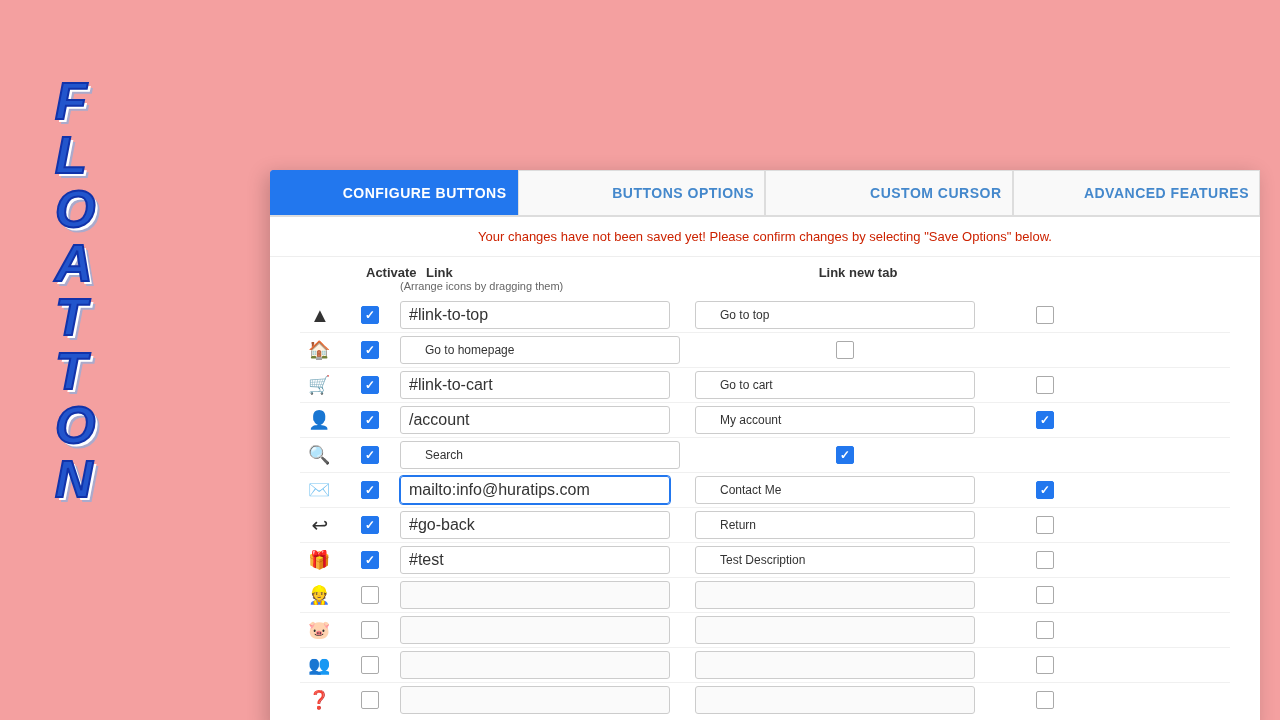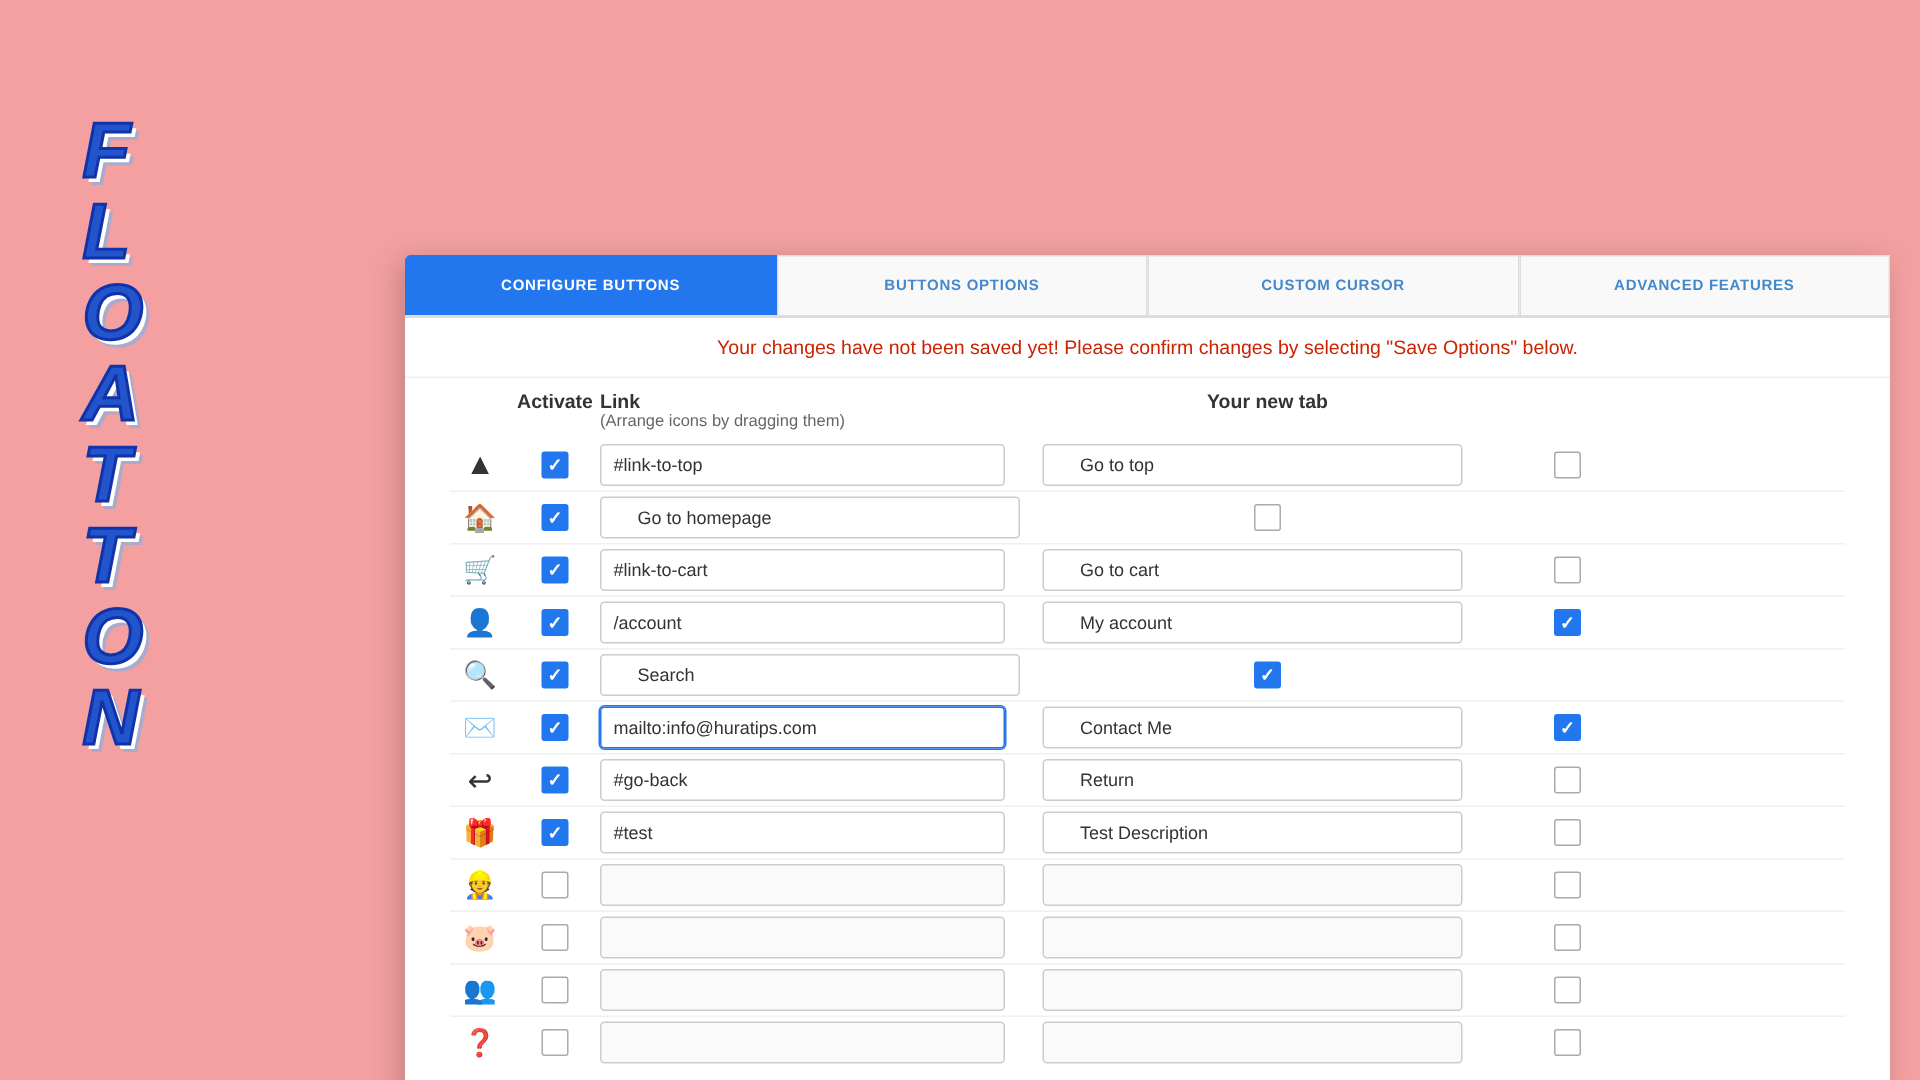--- a/index.html
+++ b/index.html
@@ -45,22 +45,22 @@
     }
 
     
     .tabs {
       display: flex;
       border-bottom: 2px solid #ddd;
     }
     .tab {
       flex: 1;
       padding: 14px 10px;
-      text-align: center;
-      font-size: 10px;
+      text-align: right;
+      font-size: 14px;
       font-weight: 600;
       letter-spacing: 0.5px;
       cursor: pointer;
       border: 1px solid #ddd;
       border-bottom: none;
       background: #f9f9f9;
       color: #4488cc;
     }
     .tab.active {
       background: #2277ee;
@@ -83,20 +83,21 @@
     .table-container {
       padding: 0 30px 0 30px;
       overflow-y: auto;
       height: calc(100% - 100px);
     }
     .th {
       font-size: 13px;
       font-weight: 600;
       color: #333;
       text-align: left;
+      margin-left: 26px;
     }
     .th.center { text-align: center; }
 
     
     .data-row {
       display: grid;
       grid-template-columns: 40px 60px 295px 300px 100px;
       align-items: center;
       padding: 3px 0;
       border-bottom: 1px solid #f0f0f0;
@@ -135,21 +136,21 @@
       font-size: 12px;
       font-weight: bold;
     }
 
     .link-input {
       width: 270px;
       height: 28px;
       border: 1px solid #ccc;
       border-radius: 3px;
       padding: 0 8px;
-      font-size: 12px;
+      font-size: 16px;
       color: #333;
       background: #fff;
     }
     .link-input.active-input {
       border-color: #2277ee;
       outline: 1px solid #2277ee;
     }
     .link-input.empty { background: #fafafa; }
 
     .desc-input {
@@ -194,21 +195,21 @@
   </div>
 
   <div class="warning-bar">Your changes have not been saved yet! Please confirm changes by selecting "Save Options" below.</div>
 
   <div class="table-container">
 
     <div style="display:grid; grid-template-columns: 40px 60px 295px 300px 100px; padding: 8px 0 0 0; align-items: end;">
       <div></div>
       <div class="th center">Activate</div>
       <div class="th">Link</div>
-      <div class="th center">Your new tab</div>
+      <div class="th center">Link new tab</div>
     </div>
     <div style="display:grid; grid-template-columns: 40px 60px 295px 300px 100px; padding: 0 0 6px 0;">
       <div></div>
         <div></div>
       <div style="font-size:11px; color:#666; grid-column: 3/5;">(Arrange icons by dragging them)</div>
       <div></div>
     </div>
 
     <div id="rows-container">
         <div class="data-row">

